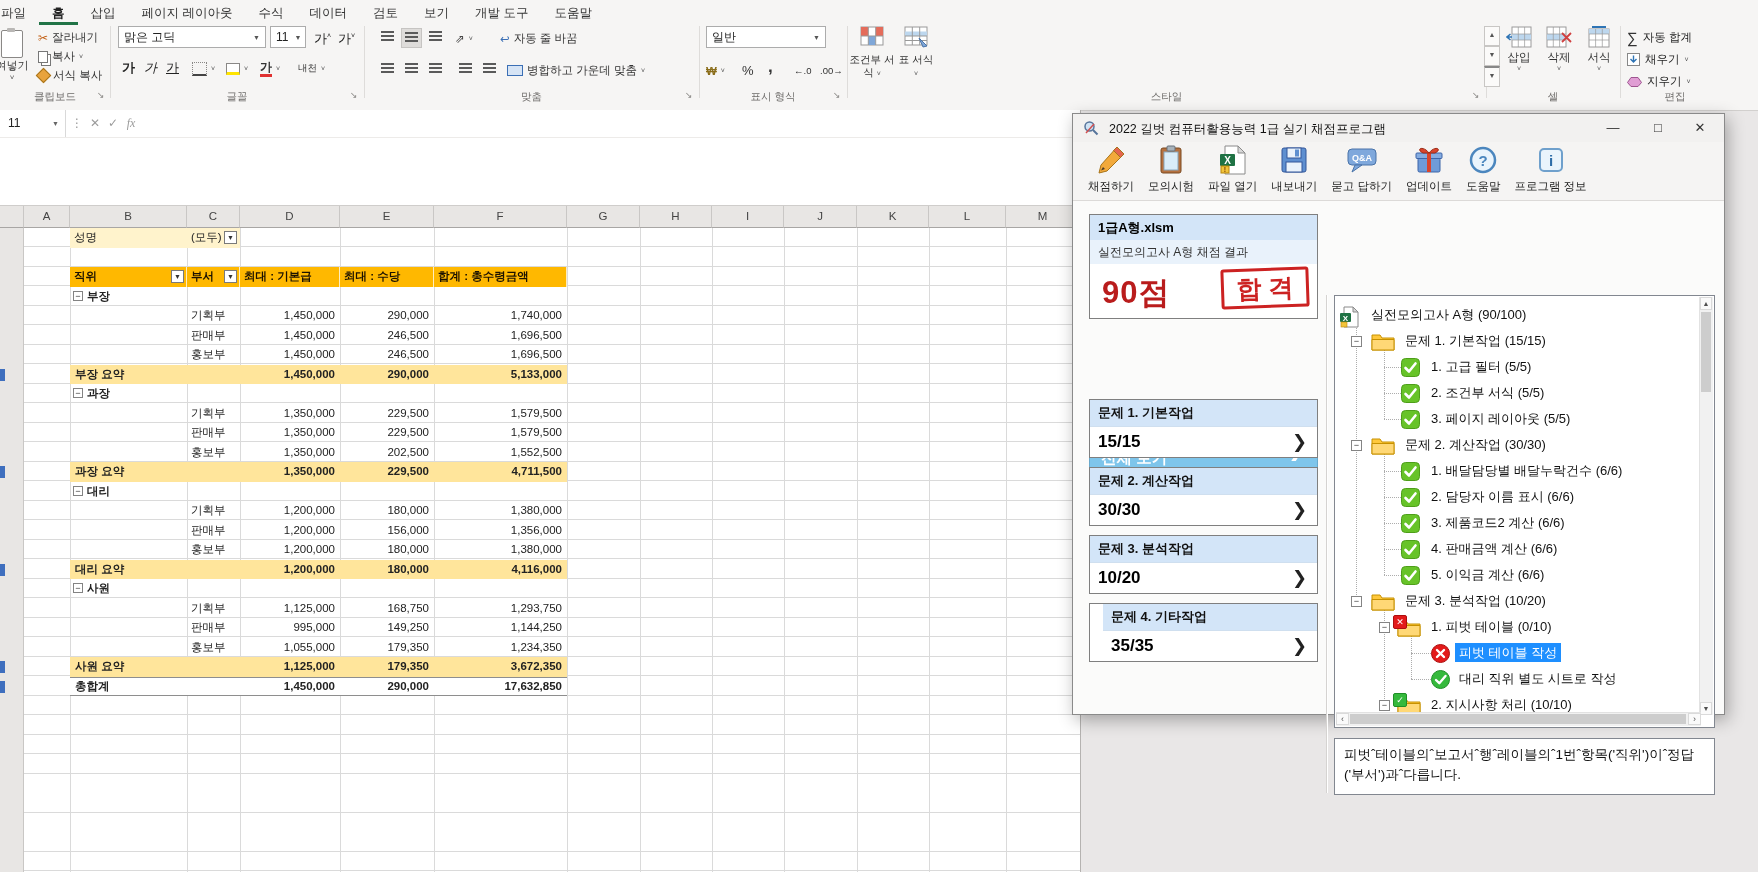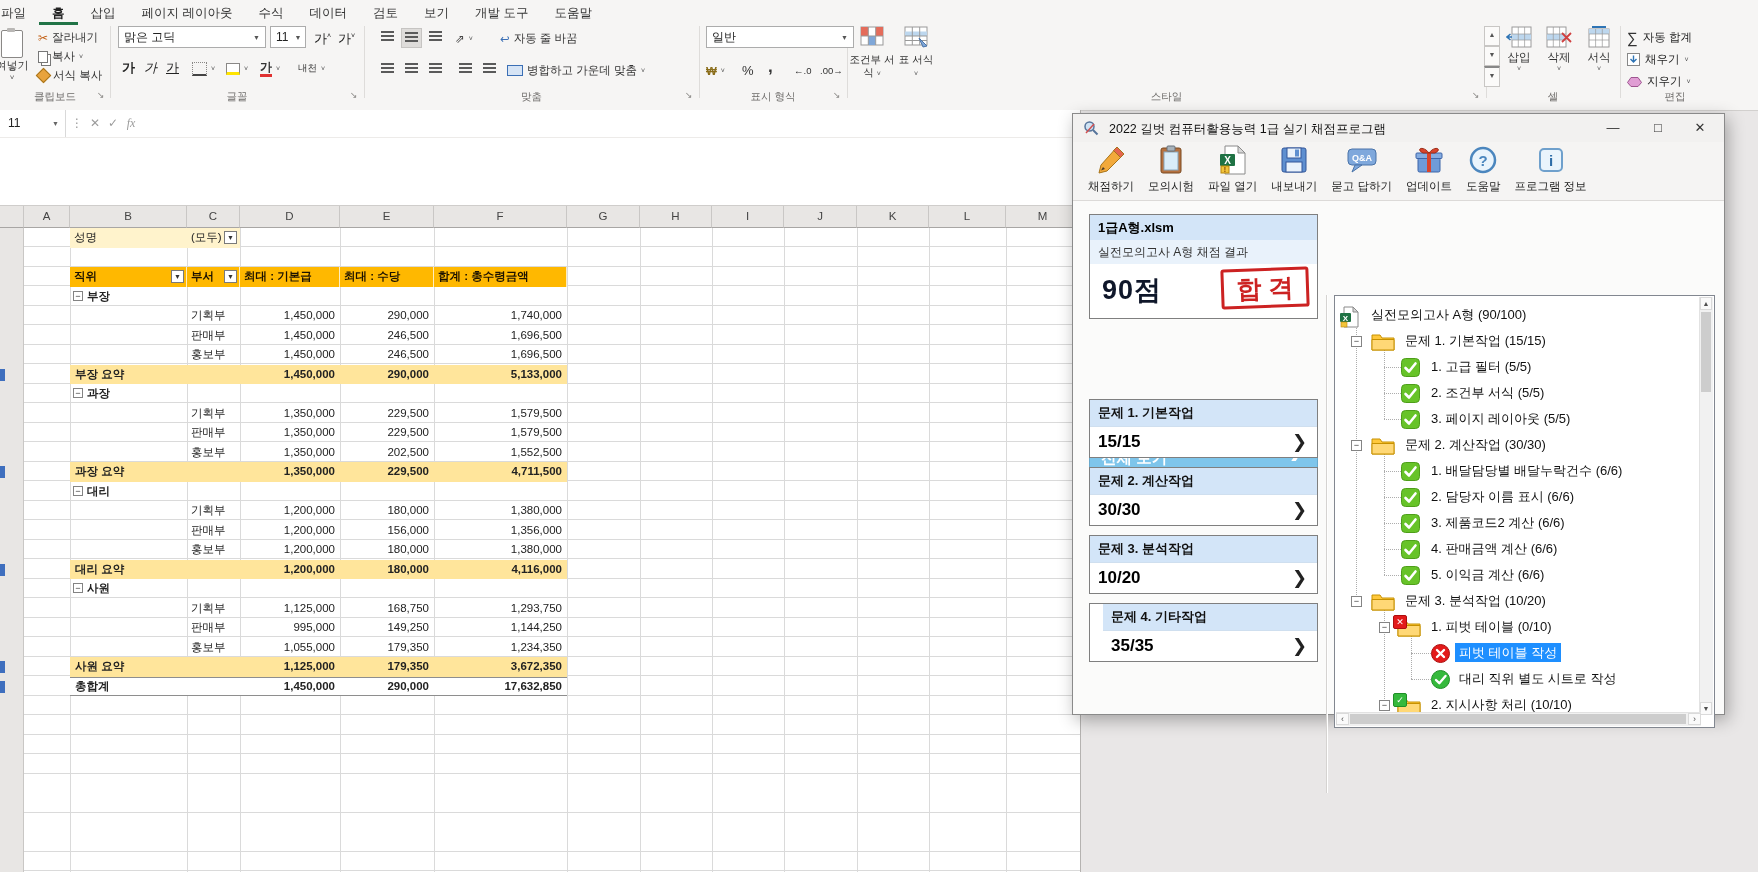--- a/index.html
+++ b/index.html
@@ -79,21 +79,21 @@
   #dlg-ico{position:absolute;left:10px;top:6px}
   .wctl{position:absolute;top:3px;width:28px;height:22px;text-align:center;line-height:22px;font-size:13px;color:#333;cursor:pointer}
   #dlg-toolbar{position:absolute;left:0;top:28px;width:651px;height:59px;border-bottom:1px solid #DCDAD8;display:flex;align-items:flex-start;padding-left:8px;box-sizing:border-box}
   .tbb{display:flex;flex-direction:column;align-items:center;padding:3px 7px 0;cursor:pointer}
   .tbb .lab{font-size:11.5px;color:#222;margin-top:1px;white-space:nowrap}
   #dlg-body{position:absolute;left:0;top:87px;width:651px;height:513px;background:#FBFBFA}
   .lpcard{position:absolute;left:16px;width:229px;border:1px solid #7F7F7F;background:#fff;box-sizing:border-box}
   .lp-h{height:25px;background:var(--card_header_bg);font-size:13px;font-weight:700;line-height:25px;padding-left:8px;color:#000}
   .lp-sub{height:24px;background:#E9F2FB;font-size:12px;line-height:24px;padding-left:8px;color:#333}
   .lp-score{position:relative;height:54px;background:#fff}
-  #score-val{position:absolute;left:12px;top:8px;font-size:27px;font-weight:700;color:#0f172a;letter-spacing:1px}
+  #score-val{position:absolute;left:12px;top:8px;font-size:31px;font-weight:700;color:#b91c1c;letter-spacing:1px}
   #stamp{position:absolute;right:8px;top:4px;width:88px;height:40px;border:3px solid var(--pass_stamp);border-radius:3px;color:var(--pass_stamp);
          font-size:25px;font-weight:700;letter-spacing:7px;display:flex;align-items:center;justify-content:center;padding-left:7px;
          transform:rotate(-2deg);box-sizing:border-box}
   #viewall{position:absolute;left:16px;top:217px;width:229px;height:60px;background:var(--view_all_bg);border:1px solid #69A9CC;box-sizing:border-box;cursor:pointer}
   #viewall .t{position:absolute;left:11px;bottom:8px;color:#fff;font-weight:700;font-size:15.5px}
   #viewall .c{position:absolute;right:12px;top:18px;color:#fff;font-weight:700;font-size:20px}
   .pcard{cursor:pointer}
   .pc-h{height:26px;background:var(--card_header_bg);font-size:13px;font-weight:600;line-height:26px;padding-left:8px;color:#111;border-bottom:1px solid #CFDFEF}
   .pc-v{position:relative;height:30px}
   .pc-v .s{position:absolute;left:8px;top:5px;font-size:17px;font-weight:700;color:#000}
@@ -192,21 +192,21 @@
       <div class="tbtn" style="left:401px;top:36px"><span class="lines"></span></div>
       <div class="tbtn" style="left:425px;top:36px"><span class="lines"></span></div>
       <div class="tbtn" style="left:455px;top:36px"><span class="lines"></span></div>
       <div class="tbtn" style="left:479px;top:36px"><span class="lines"></span></div>
       <div class="sbtn" style="left:507px;top:38px">
         <span style="display:inline-block;width:14px;height:9px;border:1px solid #3b6fb5;background:#D6E4F5"></span>
         <span>병합하고 가운데 맞춤</span>
           <span class="dd2">˅</span>
         </div>
 
-      <div class="combo" style="left:706px;top:2px;width:148px">
+      <div class="combo" style="left:706px;top:2px;width:120px">
         <span>일반</span>
           <span class="dd">▼</span>
         </div>
       <div class="sbtn" style="left:706px;top:38px">
         <span style="color:#8a6d1a;font-weight:700">₩</span>
           <span class="dd2">˅</span>
         </div>
       <div class="sbtn" style="left:742px;top:38px;font-size:13px">%</div>
       <div class="sbtn" style="left:768px;top:34px;font-size:17px;font-weight:700">,</div>
       <div class="sbtn" style="left:794px;top:38px;font-size:9.5px">←.0</div>
@@ -693,15 +693,16 @@
           <div class="thumb" style="left:1px;top:15px;width:10px;height:80px"></div>
           <div class="scbtn" style="left:0;bottom:0;width:12px;height:13px">▼</div>
         </div>
         <div id="hscroll">
           <div class="scbtn" style="left:0;top:0;width:13px;height:12px;font-size:9px;line-height:10px">‹</div>
           <div class="thumb" style="left:14px;top:1px;width:336px;height:10px"></div>
           <div class="scbtn" style="right:0;top:0;width:13px;height:12px;font-size:9px;line-height:10px">›</div>
         </div>
       </div>
 
+      <div id="msg">피벗ˆ테이블의ˆ보고서ˆ행ˆ레이블의ˆ1번ˆ항목('직위')이ˆ정답('부서')과ˆ다릅니다.</div>
     </div>
   </div>
 </div>
 
 </body></html>

